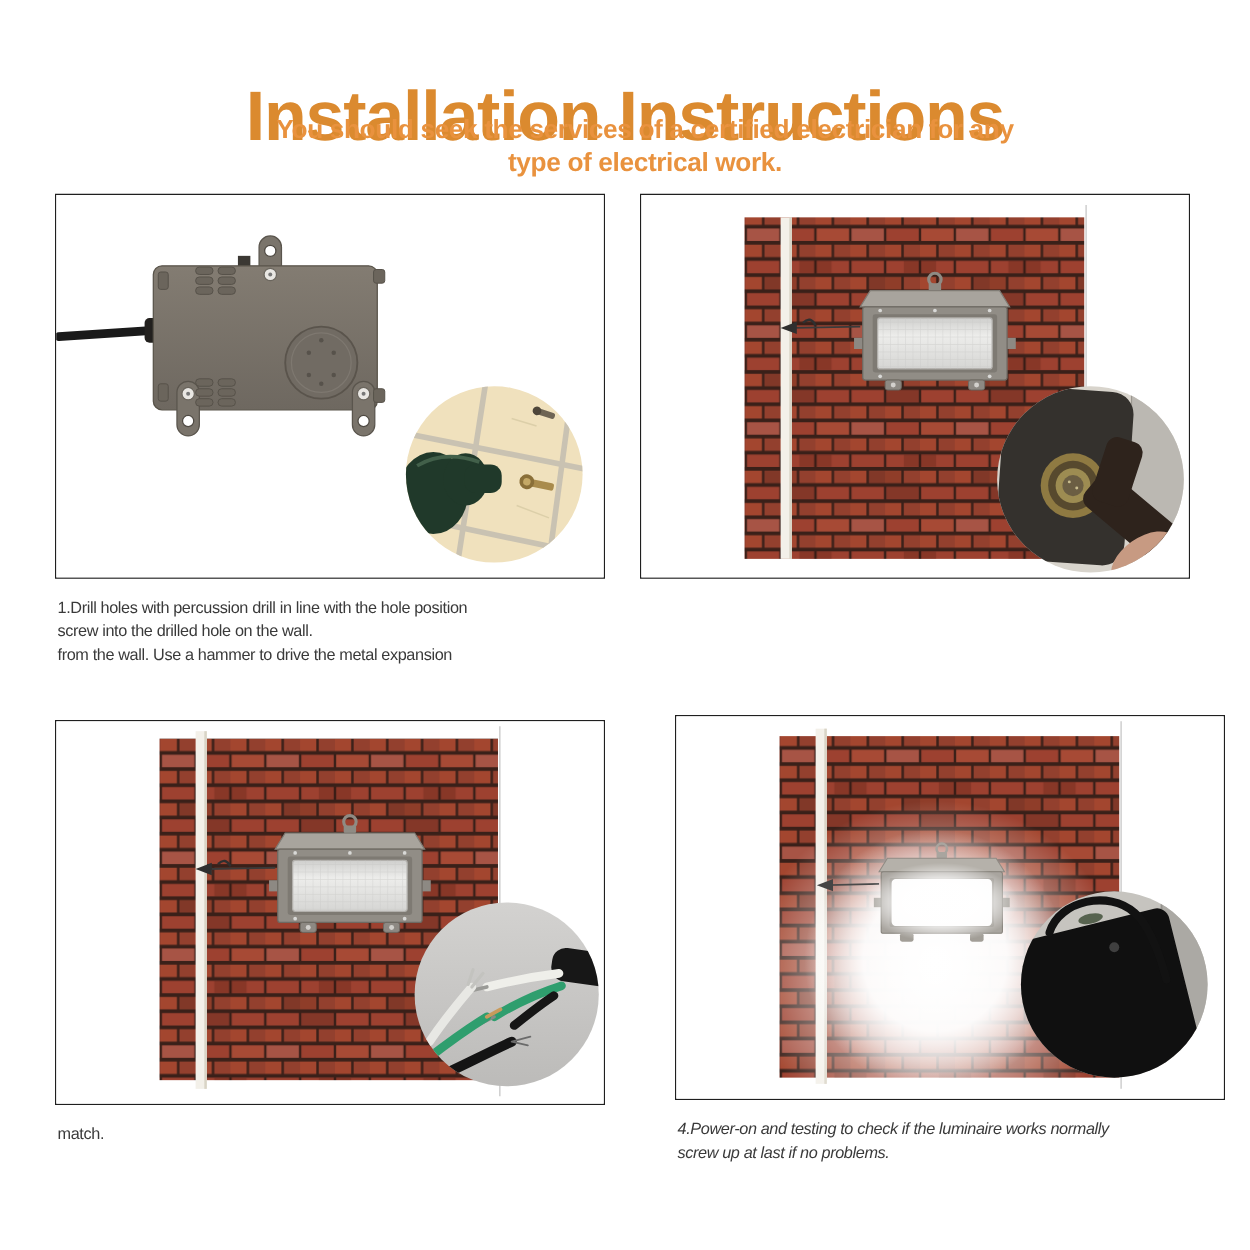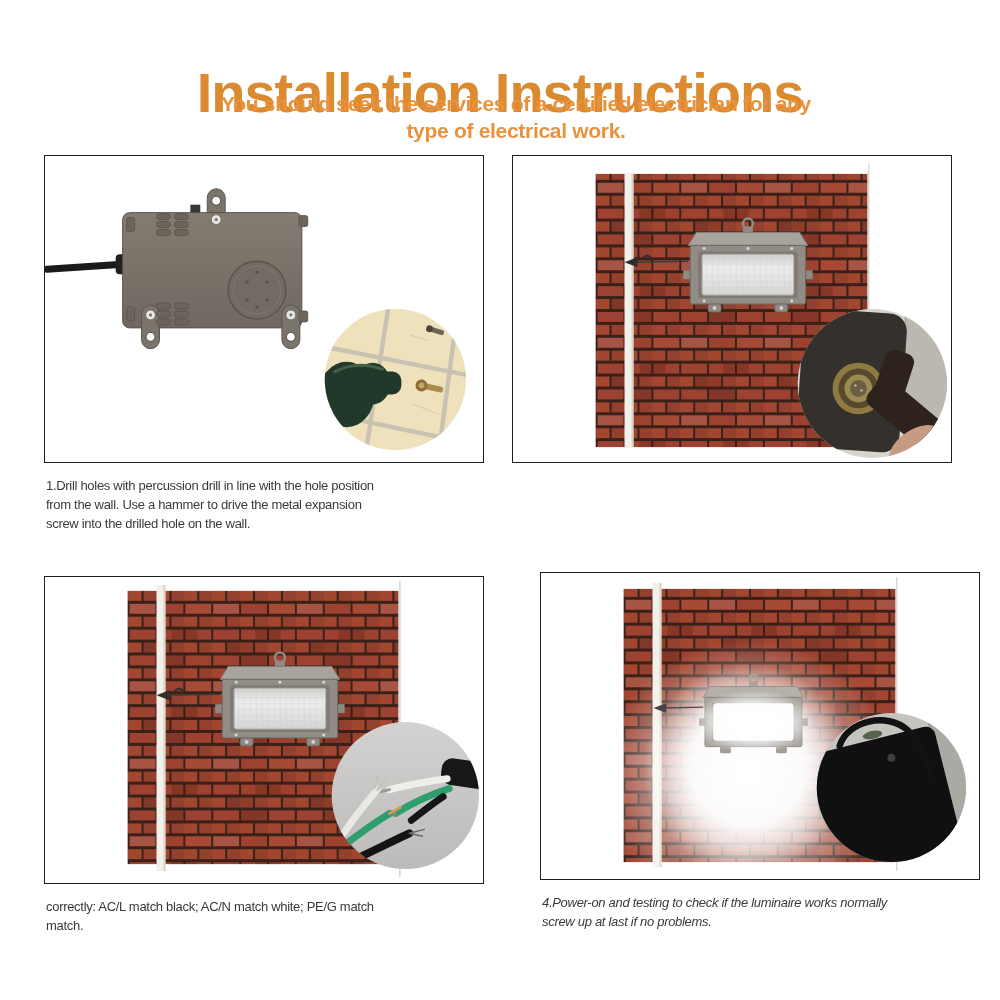--- a/index.html
+++ b/index.html
@@ -191,22 +191,22 @@
             <g transform="translate(393,176) rotate(18)">
               <rect x="-8" y="-2.5" width="16" height="5" rx="2" fill="#6E6454"></rect>
               <circle cx="-7" cy="0" r="3.5" fill="#4E463A"></circle>
             </g>
           </g>
         </g>
       </svg>
     </div>
     <p class="caption">
       <span class="cap-line">1.Drill holes with percussion drill in line with the hole position</span>
+      <span class="cap-line">screw into the drilled hole on the wall.</span>
       <span class="cap-line">from the wall. Use a hammer to drive the metal expansion</span>
-      <span class="cap-line">screw into the drilled hole on the wall.</span>
     </p>
   </section>
 
   <section class="step" id="step2">
     <div class="panel">
       <svg viewBox="0 0 440 308" preserveAspectRatio="none">
         <rect width="440" height="308" fill="#ffffff"></rect>
         <rect x="83" y="18" width="273" height="275" fill="url(#brickPat)"></rect>
         <rect x="83" y="18" width="273" height="275" fill="url(#brickVar)"></rect>
         <line x1="357.5" y1="8" x2="357.5" y2="300" stroke="#C4C4C4"></line>
@@ -279,21 +279,20 @@
               <path d="M298 272 C 316 258, 330 248, 346 238" stroke="#2F9E6E" stroke-width="7"></path>
               <path d="M346 238 l11 -6" stroke="#C99A5B" stroke-width="3"></path>
               <path d="M294 292 C 318 282, 344 268, 366 258" stroke="#141414" stroke-width="8"></path>
               <path d="M366 258 l15 -4 M366 258 l13 3" stroke="#6B6B6B" stroke-width="1.5"></path>
             </g>
           </g>
         </g>
       </svg>
     </div>
     <p class="caption">
-      <span class="cap-line">correctly: AC/L match black; AC/N match white; PE/G match</span>
       <span class="cap-line">match.</span>
     </p>
   </section>
 
   <section class="step" id="step4">
     <div class="panel">
       <svg viewBox="0 0 440 308" preserveAspectRatio="none">
         <rect width="440" height="308" fill="#ffffff"></rect>
         <rect x="83" y="16" width="273" height="275" fill="url(#brickPat)"></rect>
         <rect x="83" y="16" width="273" height="275" fill="url(#brickVar)"></rect>

